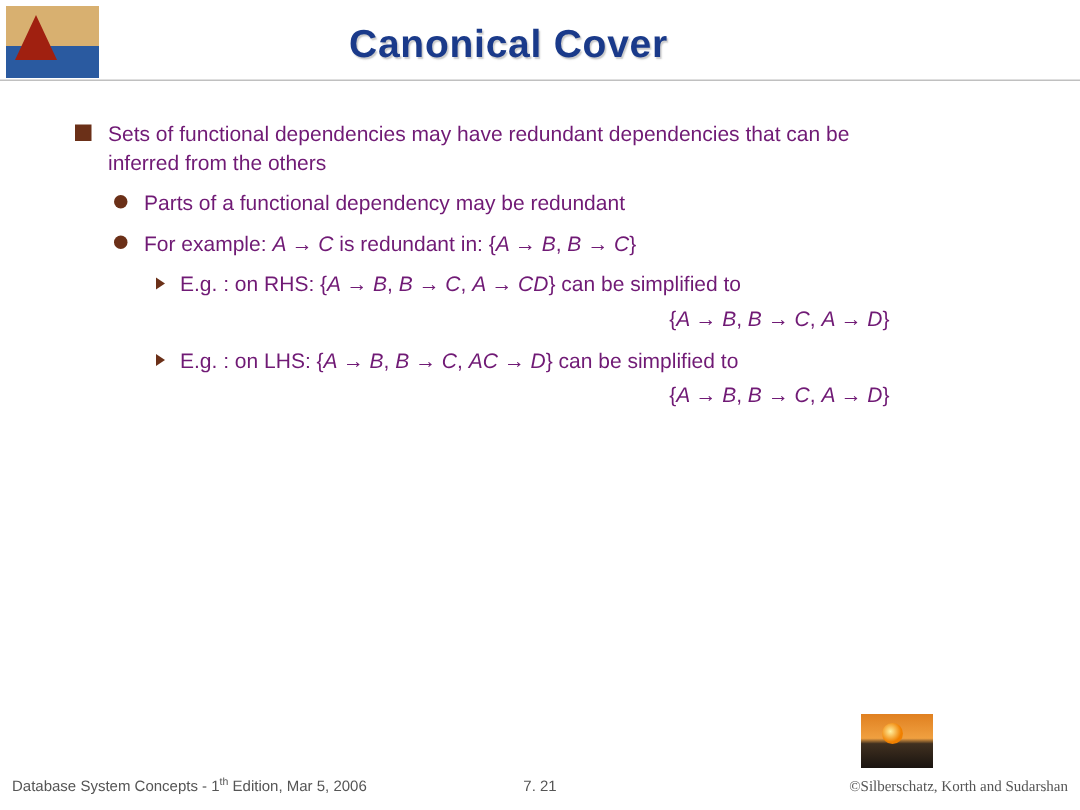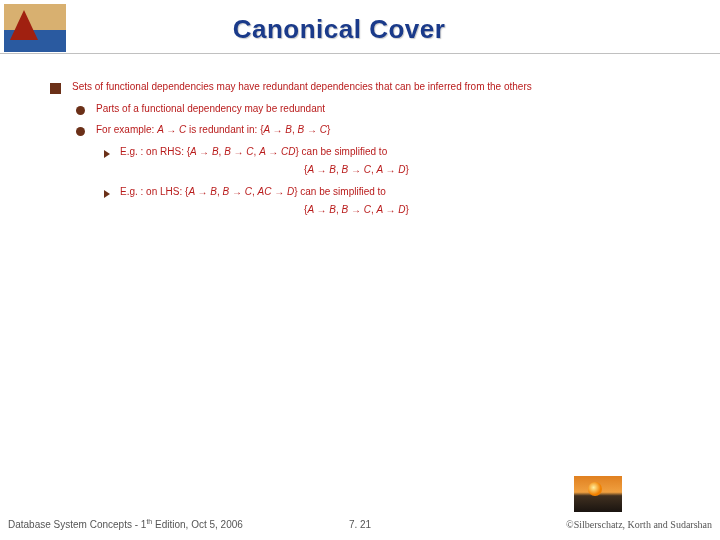--- a/index.html
+++ b/index.html
@@ -45,22 +45,22 @@
     font-weight: bold;
     color: #1a3a8a;
     text-shadow: 1px 1px 1px rgba(100,100,100,0.35);
     letter-spacing: 0.5px;
   }
   .content {
     position: absolute;
     top: 80px;
     left: 50px;
     right: 35px;
-    font-size: 10px;
-    color: #b91c1c;
+    font-size: 14px;
+    color: #701a75;
   }
   .b1 { padding-left: 22px; position: relative; margin-bottom: 6px; line-height: 1.35; }
   .b1::before {
     content: "";
     position: absolute;
     left: 0; top: 3px;
     width: 11px; height: 11px;
     background: #6b3018;
   }
   .b2 { padding-left: 22px; position: relative; margin: 8px 0 6px 24px; line-height: 1.35; }
@@ -76,21 +76,21 @@
   .b3::before {
     content: "";
     position: absolute;
     left: 2px; top: 5px;
     width: 0; height: 0;
     border-top: 4px solid transparent;
     border-bottom: 4px solid transparent;
     border-left: 6px solid #6b3018;
   }
   .center-expr {
-    text-align: center;
+    text-align: right;
     margin: 4px 0 8px 0;
   }
   .arr { font-family: Arial, sans-serif; }
   .ital { font-style: italic; }
   .footer {
     position: absolute;
     bottom: 10px;
     left: 0;
     width: 720px;
     font-size: 10px;
@@ -153,19 +153,19 @@
       </div>
     </div>
 
 
   </div>
 
   <div class="logo-br"></div>
 
   <div class="footer">
     <div class="f-left">
-      <span>Database System Concepts - 1</span><span class="sup">th</span><span> Edition, Oct 5, 2006</span>
+      <span>Database System Concepts - 1</span><span class="sup">th</span><span> Edition, Mar 5, 2006</span>
     </div>
     <div class="f-mid">7. 21</div>
     <div class="f-right">©Silberschatz, Korth and Sudarshan</div>
   </div>
 
 </div>
 
 </body></html>

